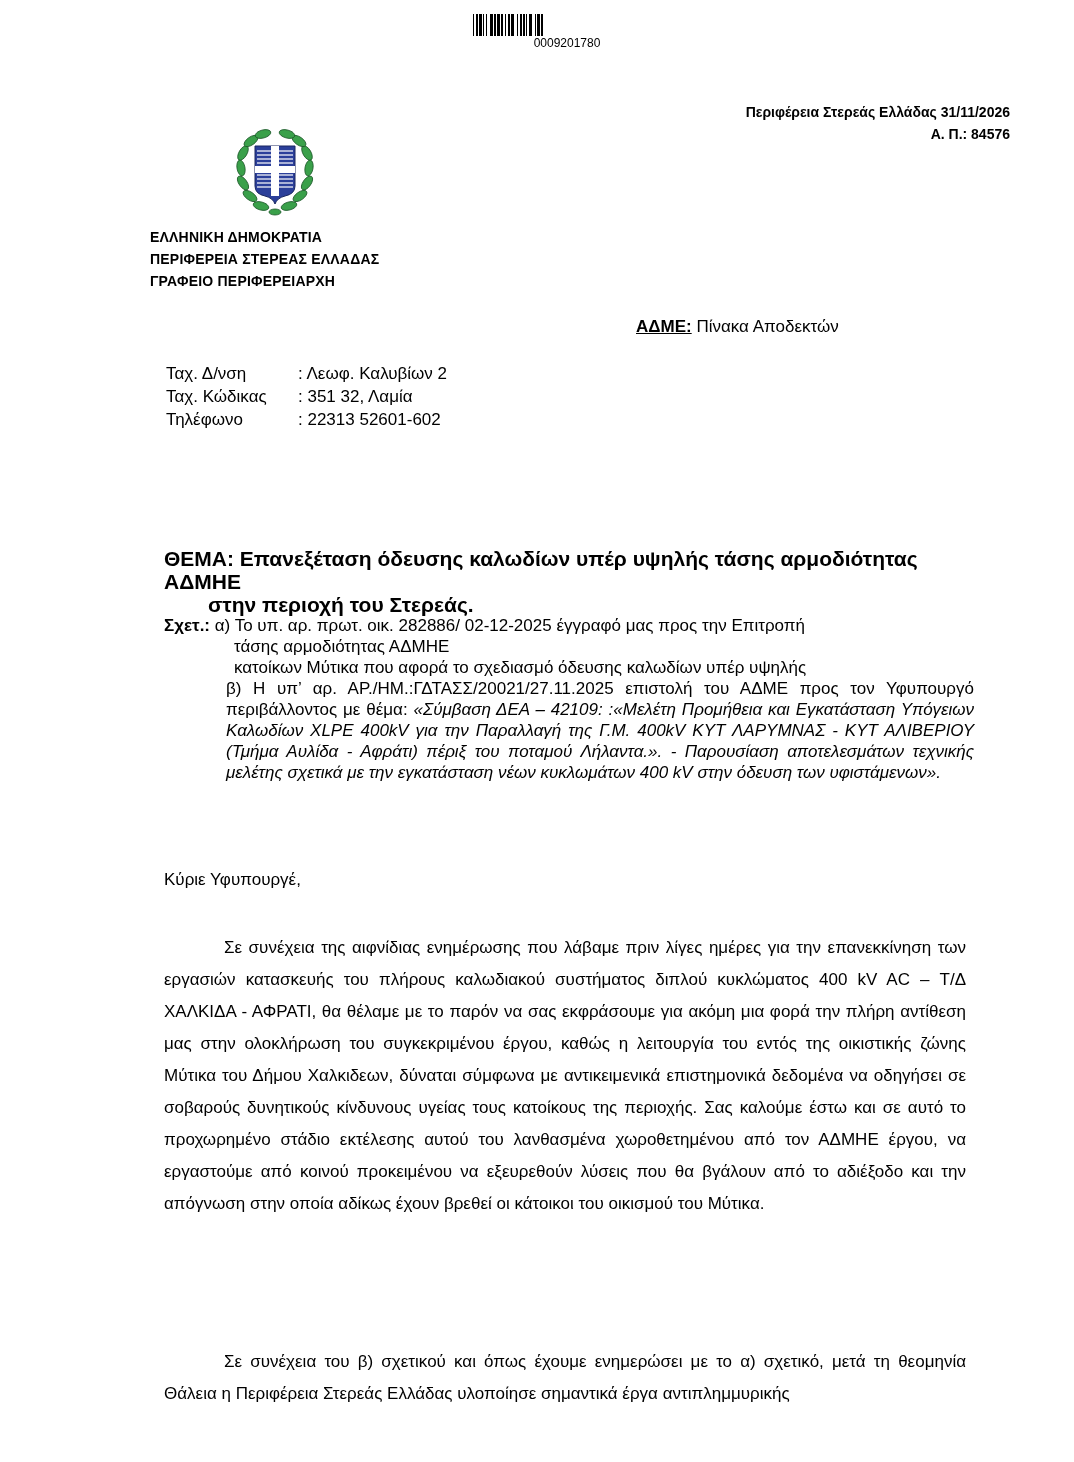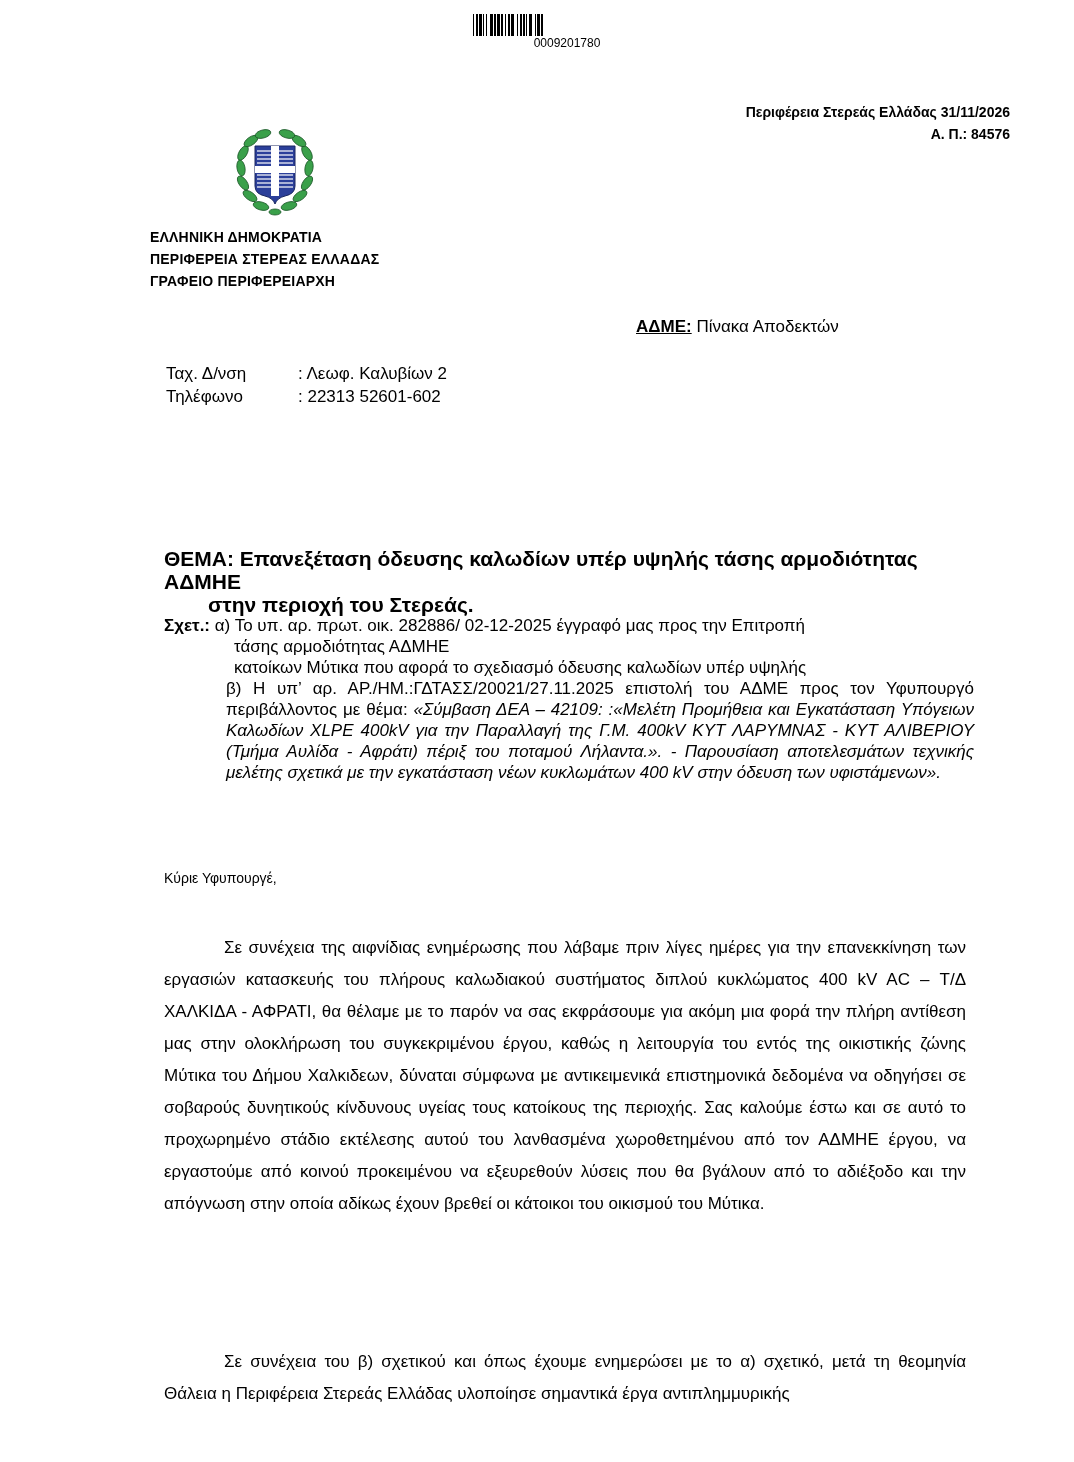--- a/index.html
+++ b/index.html
@@ -18,21 +18,21 @@
   .pros b { text-decoration: underline; }
   .addr { left: 150px; top: 362px; font-size: 17px; line-height: 23px; }
   .addr .row { display: flex; margin-left: 16px; }
   .addr .lbl { width: 132px; }
   .subject { left: 164px; top: 547px; width: 810px; font-weight: bold; font-size: 21px; line-height: 23px; }
   .subject .indent { padding-left: 44px; }
   .ref { left: 164px; top: 615px; width: 810px; font-size: 17px; line-height: 21px; }
   .ref .a-cont { padding-left: 70px; }
   .ref .b-block { padding-left: 62px; text-align: justify; }
   .ref i { font-style: italic; }
-  .salute { left: 164px; top: 870px; font-size: 14px; }
+  .salute { left: 164px; top: 870px; font-size: 17px; }
   .para { left: 164px; width: 802px; font-size: 17px; line-height: 32px; text-align: justify; }
   .para .first { text-indent: 60px; }
   .p1 { top: 932px; }
   .p2 { top: 1346px; }
 </style>
 </head>
 <body>
 
 <div class="abs barcode" id="barcode">
     <span style="width: 1px; margin-right: 2px;"></span>
@@ -117,20 +117,24 @@
 <div class="abs pros">
   <b>ΑΔΜΕ:</b><span> Πίνακα Αποδεκτών</span>
 </div>
 
 <div class="abs addr">
   <div class="row">
     <span class="lbl">Ταχ. Δ/νση</span>
     <span>: Λεωφ. Καλυβίων 2</span>
   </div>
   <div class="row">
+    <span class="lbl">Ταχ. Κώδικας</span>
+    <span>: 351 32, Λαμία</span>
+  </div>
+  <div class="row">
     <span class="lbl">Τηλέφωνο</span>
     <span>: 22313 52601-602</span>
   </div>
 </div>
 
 <div class="abs subject">
   <div>ΘΕΜΑ: Επανεξέταση όδευσης καλωδίων υπέρ υψηλής τάσης αρμοδιότητας ΑΔΜΗΕ</div>
   <div class="indent">στην περιοχή του Στερεάς.</div>
 </div>
 

